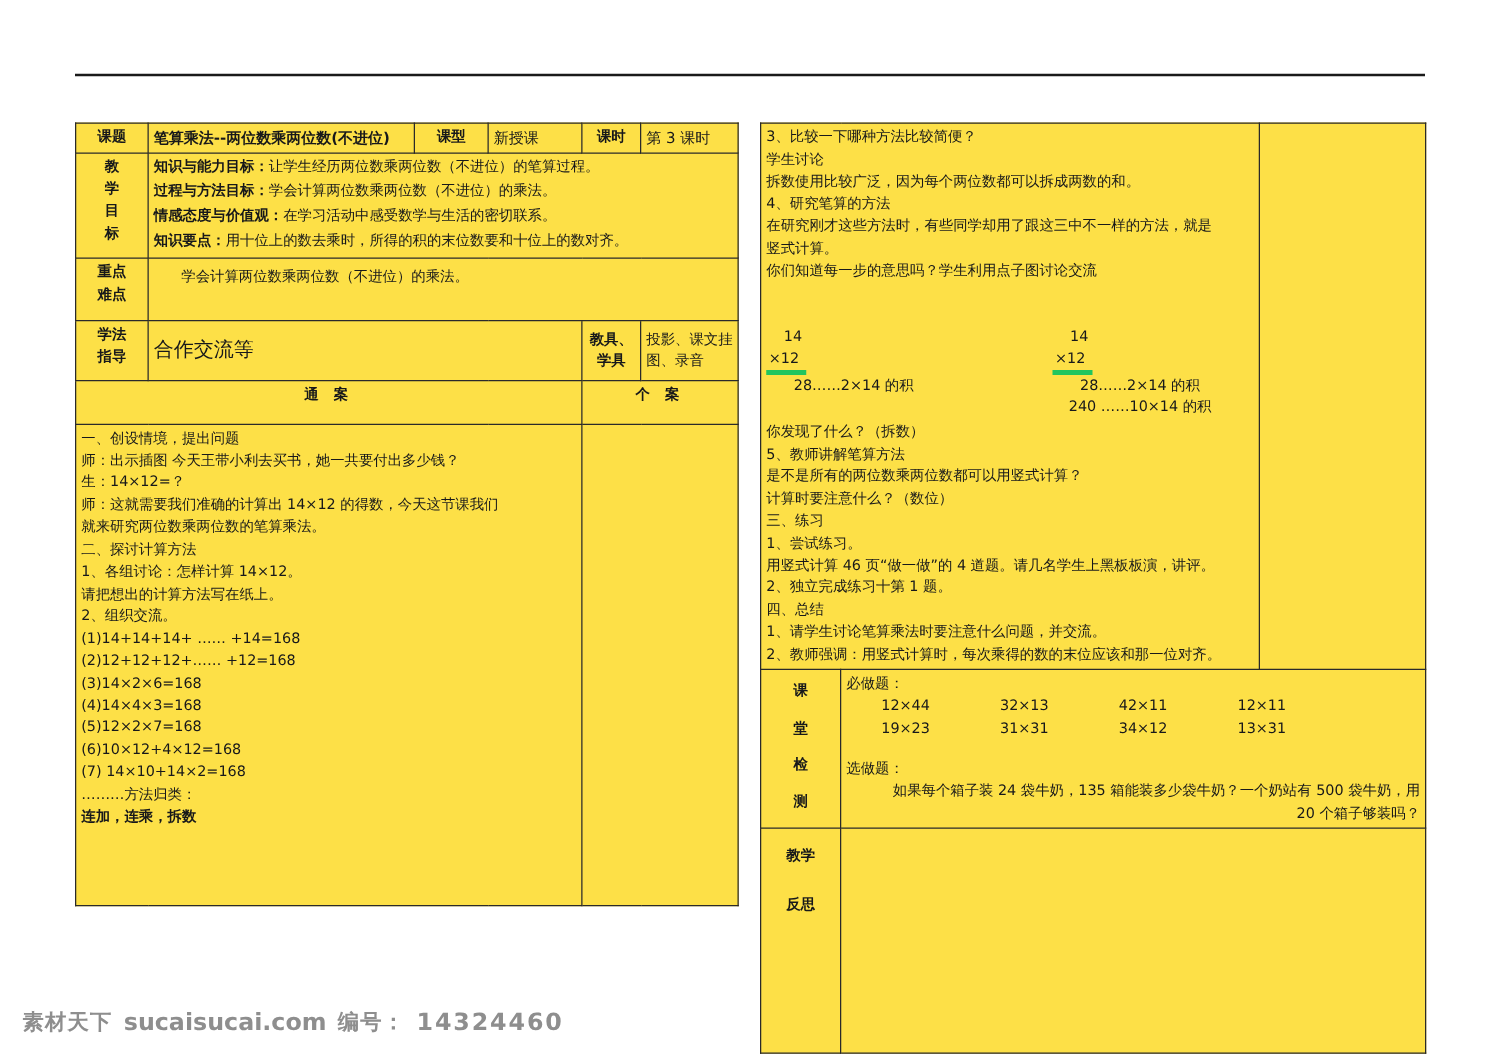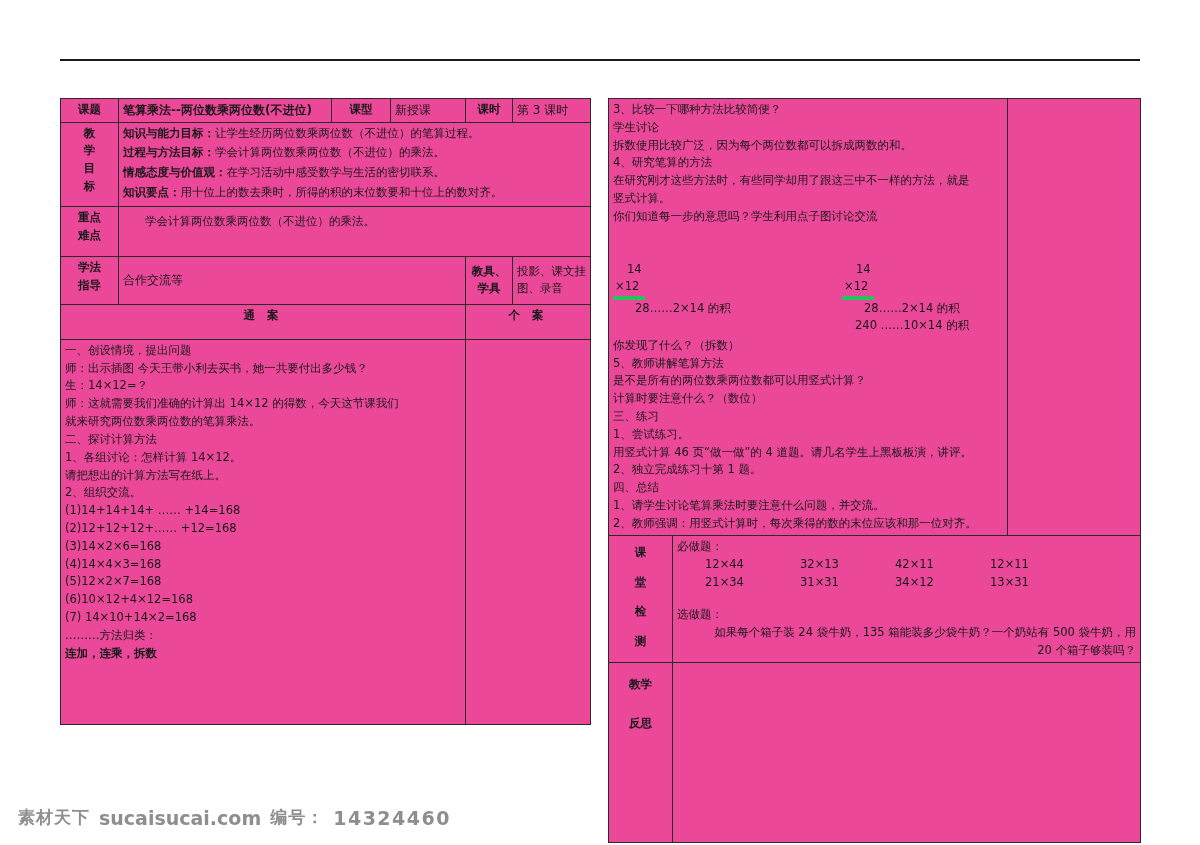--- a/index.html
+++ b/index.html
@@ -32,21 +32,21 @@
     width: 1080px;
     height: 0;
     border-top: 2px solid #1a1a1a;
   }
 
   
   .doc-table {
     position: absolute;
     border-collapse: collapse;
     table-layout: fixed;
-    background: #ec4899;
+    background: #fde047;
   }
   .doc-table td {
     border: 1px solid #2a2a2a;
     padding: 2px 4px;
     vertical-align: top;
     font-size: 11.5px;
     line-height: 1.55;
     color: #17181a;
   }
   .doc-table td.mid { vertical-align: middle; }
@@ -195,21 +195,21 @@
       <td colspan="5" class="body-cell" style="padding-top:6px">
         <span style="display:inline-block;padding-left:22px">学会计算两位数乘两位数（不进位）的乘法。</span>
       </td>
     </tr>
 
     <tr style="height:48px">
       <td class="vlabel">
         <span>学法</span>
         <span>指导</span>
       </td>
-      <td colspan="3" class="mid ctr" style="font-size:12px">合作交流等</td>
+      <td colspan="3" class="mid ctr" style="font-size:16px">合作交流等</td>
       <td class="hlabel mid" style="font-size:11.5px">教具、学具</td>
       <td class="mid ctr" style="font-size:11.5px;line-height:1.5">投影、课文挂图、录音</td>
     </tr>
 
     <tr style="height:35px">
       <td colspan="4" class="wide-title">通 案</td>
       <td colspan="2" class="wide-title">个 案</td>
     </tr>
 
     <tr style="height:385px">
@@ -295,21 +295,21 @@
       <td colspan="2" class="body-cell">
         <p>必做题：</p>
         <div class="ex-grid">
           <div class="ex-row">
             <span>12×44</span>
             <span>32×13</span>
             <span>42×11</span>
             <span>12×11</span>
           </div>
           <div class="ex-row">
-            <span>21×34</span>
+            <span>19×23</span>
             <span>31×31</span>
             <span>34×12</span>
             <span>13×31</span>
           </div>
         </div>
         <div class="spacer-gap"></div>
         <p>选做题：</p>
         <p class="indent2">如果每个箱子装 24 袋牛奶，135 箱能装多少袋牛奶？一个奶站有 500 袋牛奶，用 20 个箱子够装吗？</p>
       </td>
     </tr>

